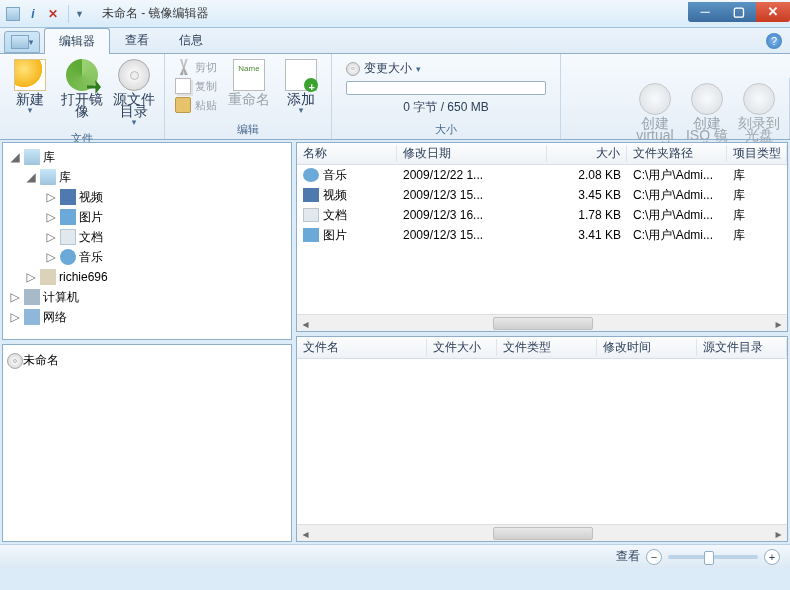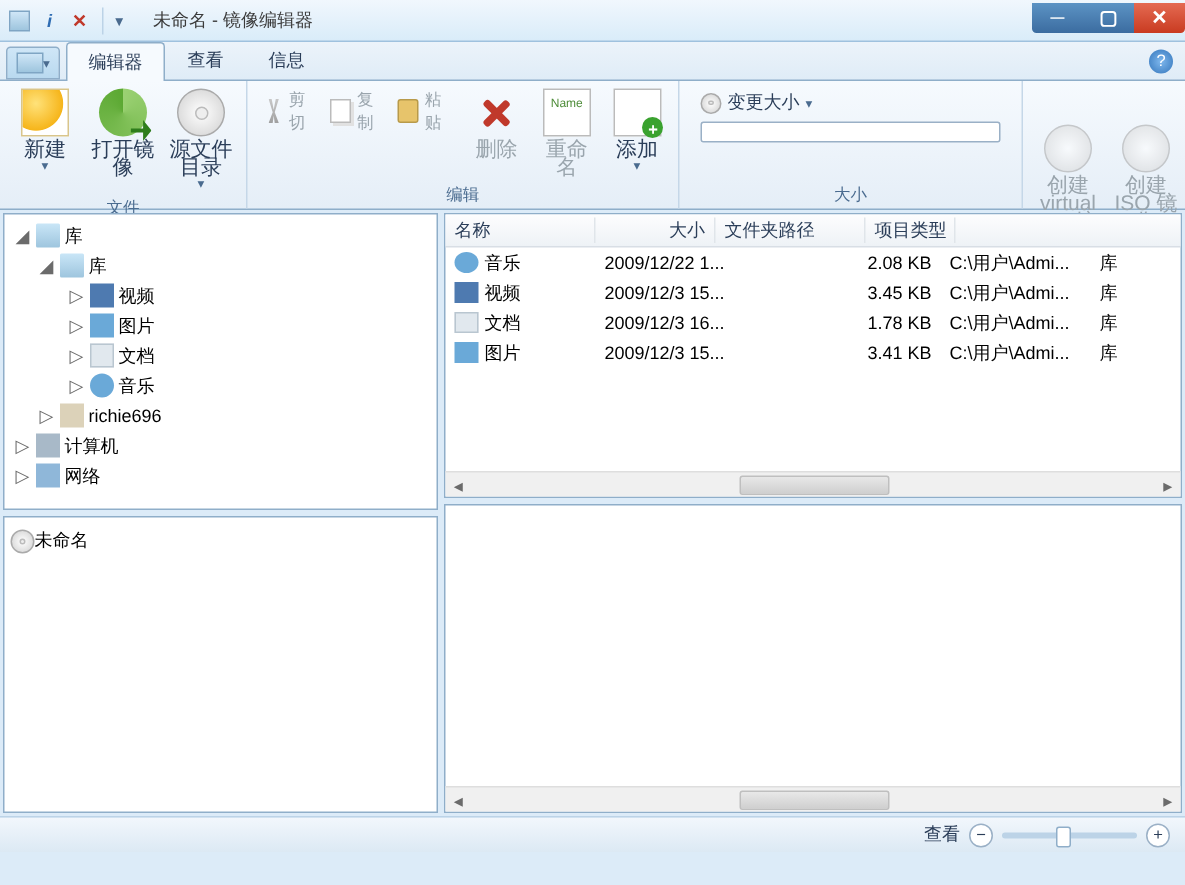--- a/index.html
+++ b/index.html
@@ -27,21 +27,21 @@
 
 
 .ribbon { height: 86px; background: linear-gradient(#f6fafe,#e5eef7); border-bottom: 1px solid #8faec9; display: flex; }
 .group { border-right: 1px solid #c5d7e8; display: flex; flex-direction: column; padding: 2px 4px 0 4px; }
 .group .items { flex: 1; display: flex; align-items: flex-start; }
 .group .glabel { text-align: center; color: #4a6b8f; padding: 1px 0 2px 0; font-size: 11px; }
 .bigbtn { width: 52px; text-align: center; padding: 2px 2px; border: 1px solid transparent; border-radius: 3px; }
 .bigbtn .ic { width: 32px; height: 32px; margin: 0 auto 2px; }
 .bigbtn .lbl { font-size: 14px; color: #2b3e59; line-height: 12px; }
 .bigbtn.dis .lbl { color: #9aa5ad; }
-.smcol { display: flex; flex-direction: row; gap: 1px; padding: 2px 2px; }
+.smcol { display: flex; flex-direction: column; gap: 1px; padding: 2px 2px; }
 .smbtn { display: flex; align-items: center; gap: 4px; padding: 1px 4px; border-radius: 3px; }
 .smbtn .sic { width: 16px; height: 16px; }
 .smbtn .lbl { color: #9aa5ad; font-size: 11px; }
 .sizer { padding: 4px 10px; }
 .sizer .chg { color: #2b3e59; display: flex; align-items: center; gap: 4px; margin-bottom: 4px; }
 .sizer .bar { width: 200px; height: 14px; border: 1px solid #9ab0c6; background: #fff; border-radius: 2px; margin-bottom: 4px; }
 .sizer .txt { text-align: center; color: #2b3e59; }
 
 
 .ic-new { background: radial-gradient(circle at 30% 30%, #ffe27a, #f6b51a 60%, transparent 62%), #fff; border: 1px solid #d9c58b; }
@@ -176,44 +176,41 @@
         <div class="smbtn dis">
             <div class="sic ic-copy"></div>
             <span class="lbl">复制</span>
           </div>
         <div class="smbtn dis">
             <div class="sic ic-paste"></div>
             <span class="lbl">粘贴</span>
           </div>
       </div>
       <div class="bigbtn dis">
-          <div class="ic ic-del"></div>
-          <div class="lbl">删除</div>
-        </div>
-      <div class="bigbtn dis">
           <div class="ic ic-ren"></div>
           <div class="lbl">重命名</div>
         </div>
       <div class="bigbtn">
           <div class="ic ic-add"></div>
           <div class="lbl">添加</div>
           <div class="dd">▾</div>
         </div>
     </div>
     <div class="glabel">编辑</div>
   </div>
   <div class="group">
     <div class="items">
       <div class="sizer">
         <div class="chg">
             <span style="width:14px;height:14px;" class="ic-disc"></span>
             <span>变更大小</span> 
             <span class="dd">▾</span>
           </div>
         <div class="bar"></div>
+        <div class="txt">0 字节 / 650 MB</div>
       </div>
     </div>
     <div class="glabel">大小</div>
   </div>
   <div class="group" style="margin-left:auto;margin-top:24px;">
     <div class="items">
       <div class="bigbtn dis">
           <div class="ic ic-vcd"></div>
           <div class="lbl"><span>创建 virtual</span><br><span>CD 镜像</span></div>
         </div>
@@ -284,20 +281,21 @@
       <div class="nd">
           <span class="ti ic-disc" style="width:16px;height:16px;"></span>
           <span class="tl">未命名</span>
         </div>
     </div>
   </div>
   <div class="rightcol">
     <div class="pane" style="height:190px;display:flex;flex-direction:column;">
       <div class="listhdr">
         <div class="col c-name">名称</div>
+        <div class="col c-date">修改日期</div>
         <div class="col c-size">大小</div>
         <div class="col c-path">文件夹路径</div>
         <div class="col c-type">项目类型</div>
       </div>
       <div class="listbody" id="rows" style="flex:1;">
           <div class="row">
             <div class="cell c-name"><span class="ri ico-mus" style="display:inline-block;vertical-align:middle;"></span>音乐</div>
             <div class="cell c-date">2009/12/22 1...</div>
             <div class="cell c-size">2.08 KB</div>
             <div class="cell c-path">C:\用户\Admi...</div>
@@ -325,20 +323,27 @@
             <div class="cell c-type">库</div>
           </div>
         </div>
       <div class="hscroll">
           <span class="arr l">◂</span>
           <div class="thumb"></div>
           <span class="arr r">▸</span>
         </div>
     </div>
     <div class="pane" style="flex:1;display:flex;flex-direction:column;">
+      <div class="listhdr">
+        <div class="col d-name">文件名</div>
+        <div class="col d-fsize">文件大小</div>
+        <div class="col d-ftype">文件类型</div>
+        <div class="col d-mtime">修改时间</div>
+        <div class="col d-src">源文件目录</div>
+      </div>
       <div style="flex:1;"></div>
       <div class="hscroll">
           <span class="arr l">◂</span>
           <div class="thumb"></div>
           <span class="arr r">▸</span>
         </div>
     </div>
   </div>
 </div>
 

